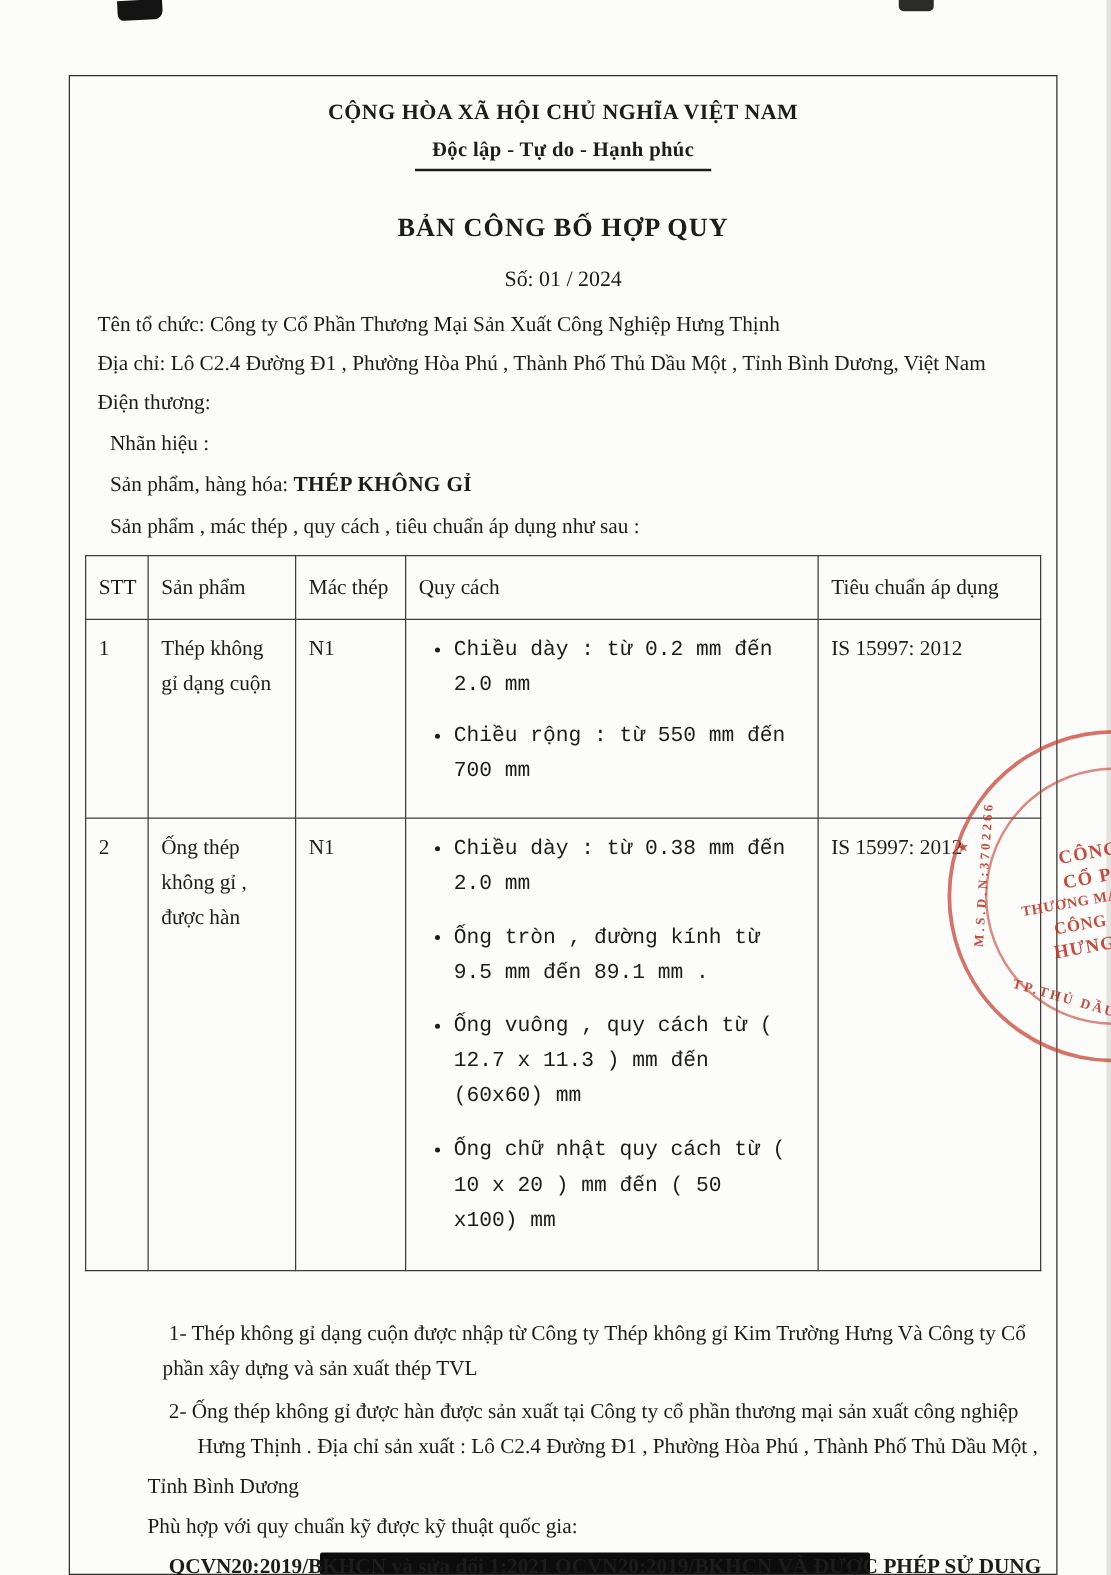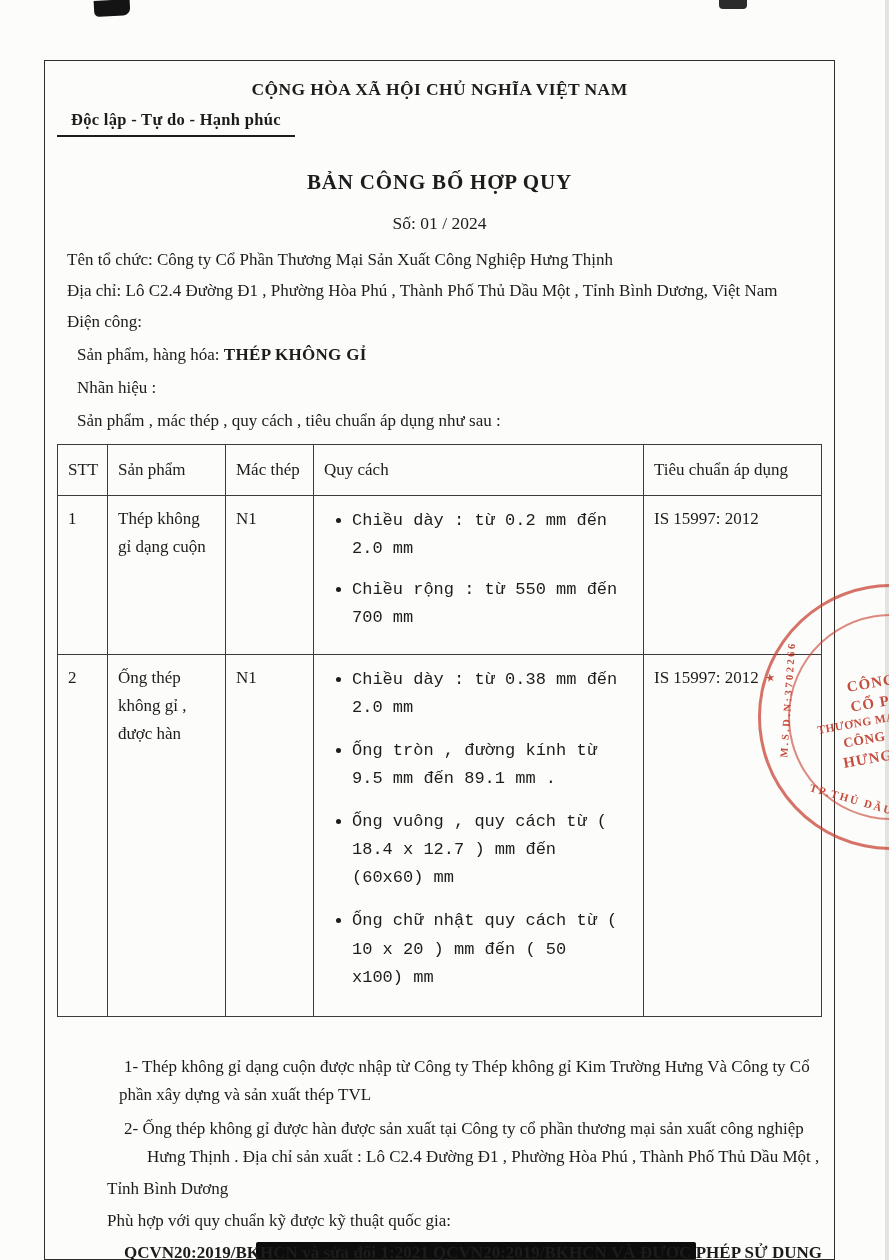--- a/index.html
+++ b/index.html
@@ -19,36 +19,36 @@
   
   .artifact { position: absolute; background: #141414; }
   .artifact-top-1 { left: 94px; top: 0; width: 36px; height: 16px; border-radius: 0 0 7px 5px; transform: rotate(-3deg); }
   .artifact-top-2 { left: 719px; top: 0; width: 28px; height: 9px; border-radius: 0 0 4px 4px; background: #2b2b2b; }
   .artifact-bottom { left: 256px; top: 1242px; width: 440px; height: 18px; background: #0c0c0c; border-radius: 2px; }
   .edge-right { position: absolute; right: 0; top: 0; width: 4px; height: 100%; background: #e3e3df; }
 
   
   .doc-frame {
     position: absolute;
-    left: 44px; top: 60px;
+    left: 55px; top: 60px;
     width: 791px; height: 1200px;
     border: 1.5px solid #2e2e2c;
     padding: 12px 12px 0 12px;
     font-size: 17px;
     line-height: 1.65;
   }
 
   .nat-title {
     text-align: center;
     font-weight: bold;
     font-size: 17.5px;
     letter-spacing: 0.4px;
     margin-top: 2px;
   }
-  .motto-wrap { margin-top: 2px; }
+  .motto-wrap { text-align: center; margin-top: 2px; }
   .motto {
     display: inline-block;
     font-weight: bold;
     font-size: 16.5px;
     border-bottom: 2px solid #1d1d1b;
     padding: 0 14px 2px 14px;
     letter-spacing: 0.3px;
   }
 
   .doc-title {
@@ -178,23 +178,23 @@
     <div class="motto-wrap">
       <span class="motto">Độc lập - Tự do - Hạnh phúc</span>
     </div>
 
     <div class="doc-title">BẢN CÔNG BỐ HỢP QUY</div>
     <div class="doc-number">Số: 01 / 2024</div>
 
     <div class="info">
       <p>Tên tổ chức: Công ty Cổ Phần Thương Mại Sản Xuất Công Nghiệp Hưng Thịnh</p>
       <p>Địa chỉ: Lô C2.4 Đường Đ1 , Phường Hòa Phú , Thành Phố Thủ Dầu Một , Tỉnh Bình Dương, Việt Nam</p>
-      <p>Điện công:</p>
+      <p>Điện thương:</p>
+      <p class="p-indent">Nhãn hiệu :</p>
       <p class="p-indent"><span>Sản phẩm, hàng hóa: </span><span class="product-value">THÉP KHÔNG GỈ</span></p>
-      <p class="p-indent">Nhãn hiệu :</p>
       <p class="p-indent">Sản phẩm , mác thép , quy cách , tiêu chuẩn áp dụng như sau :</p>
     </div>
 
     <table class="spec-table">
       <colgroup>
         <col class="col-stt">
           <col class="col-product">
           <col class="col-grade">
           <col class="col-spec">
           <col class="col-standard">
@@ -222,21 +222,21 @@
           <td>IS 15997: 2012</td>
         </tr>
         <tr class="row-2">
           <td class="cell-stt">2</td>
           <td class="cell-product">Ống thép không gỉ , được hàn</td>
           <td class="cell-grade">N1</td>
           <td>
             <ul>
               <li>Chiều dày : từ 0.38 mm đến 2.0 mm</li>
               <li>Ống tròn , đường kính từ 9.5 mm đến 89.1 mm .</li>
-              <li>Ống vuông , quy cách từ ( 18.4 x 12.7 ) mm đến (60x60) mm</li>
+              <li>Ống vuông , quy cách từ ( 12.7 x 11.3 ) mm đến (60x60) mm</li>
               <li>Ống chữ nhật quy cách từ ( 10 x 20 ) mm đến ( 50 x100) mm</li>
             </ul>
           </td>
           <td>IS 15997: 2012</td>
         </tr>
       </tbody>
     </table>
 
     <div class="notes">
       <p class="note-1">1-  Thép không gỉ dạng cuộn được nhập từ Công ty Thép không gỉ Kim Trường Hưng Và Công ty Cổ phần xây dựng và sản xuất thép TVL</p>

